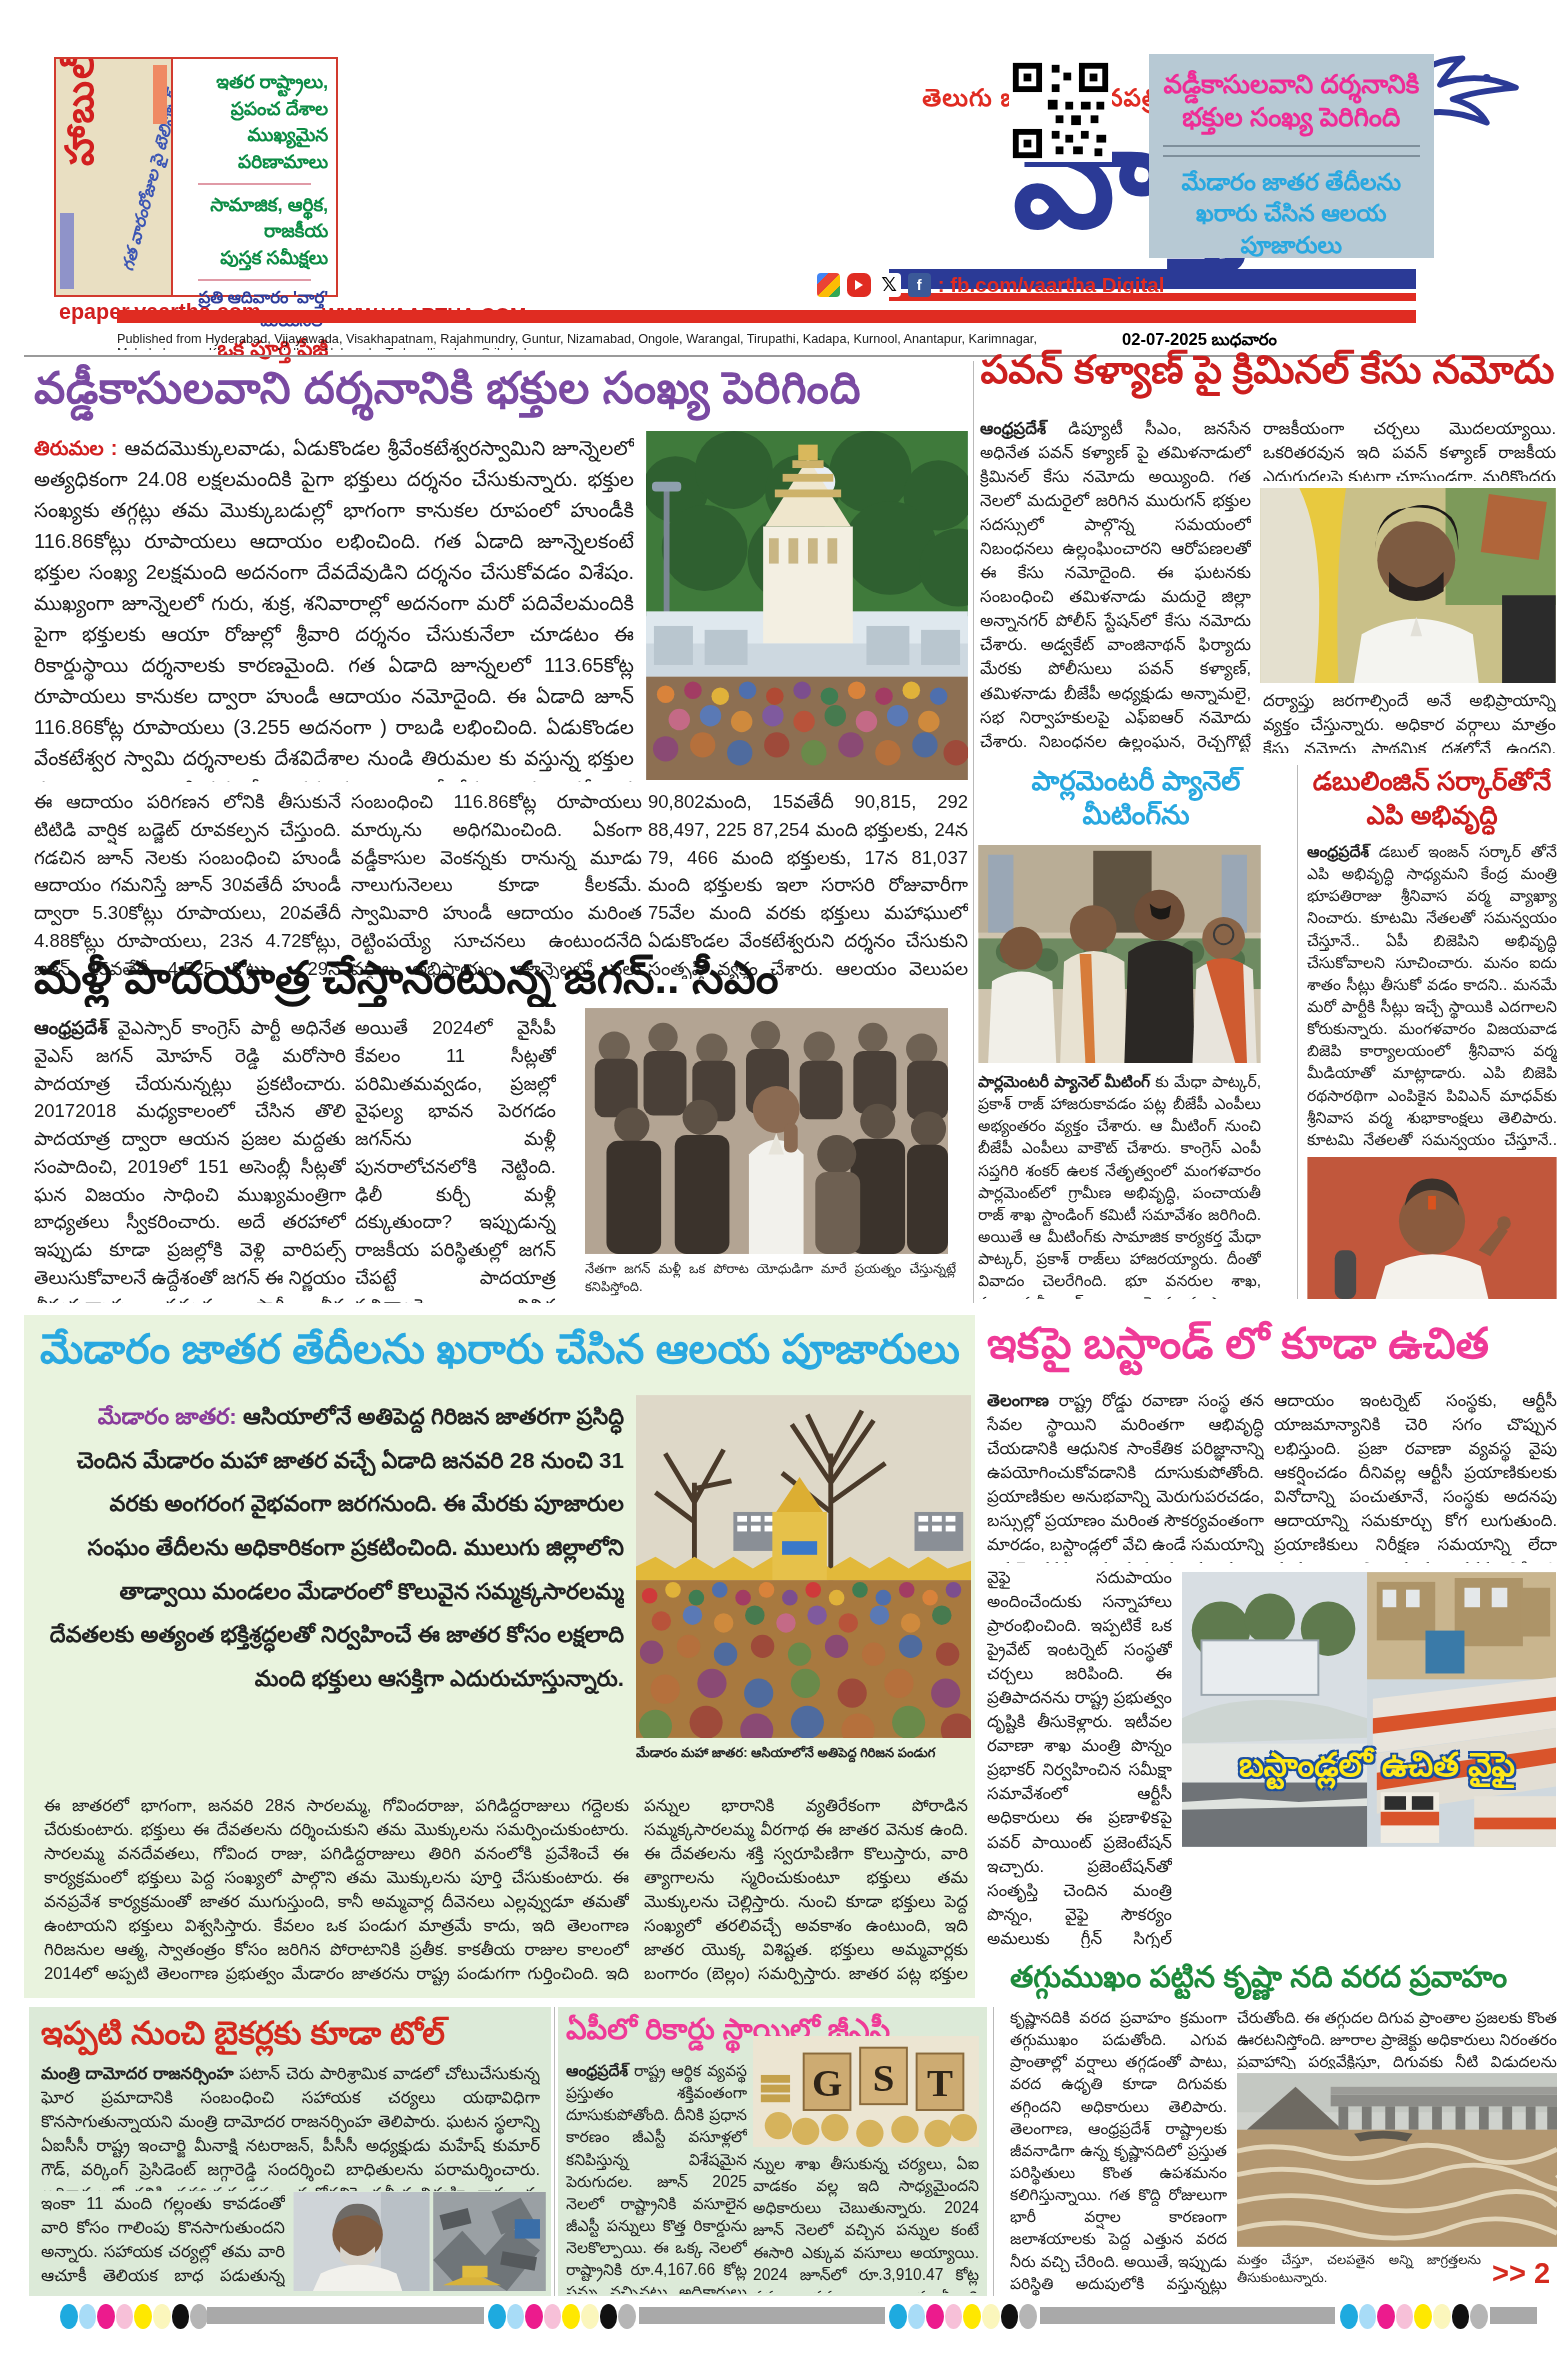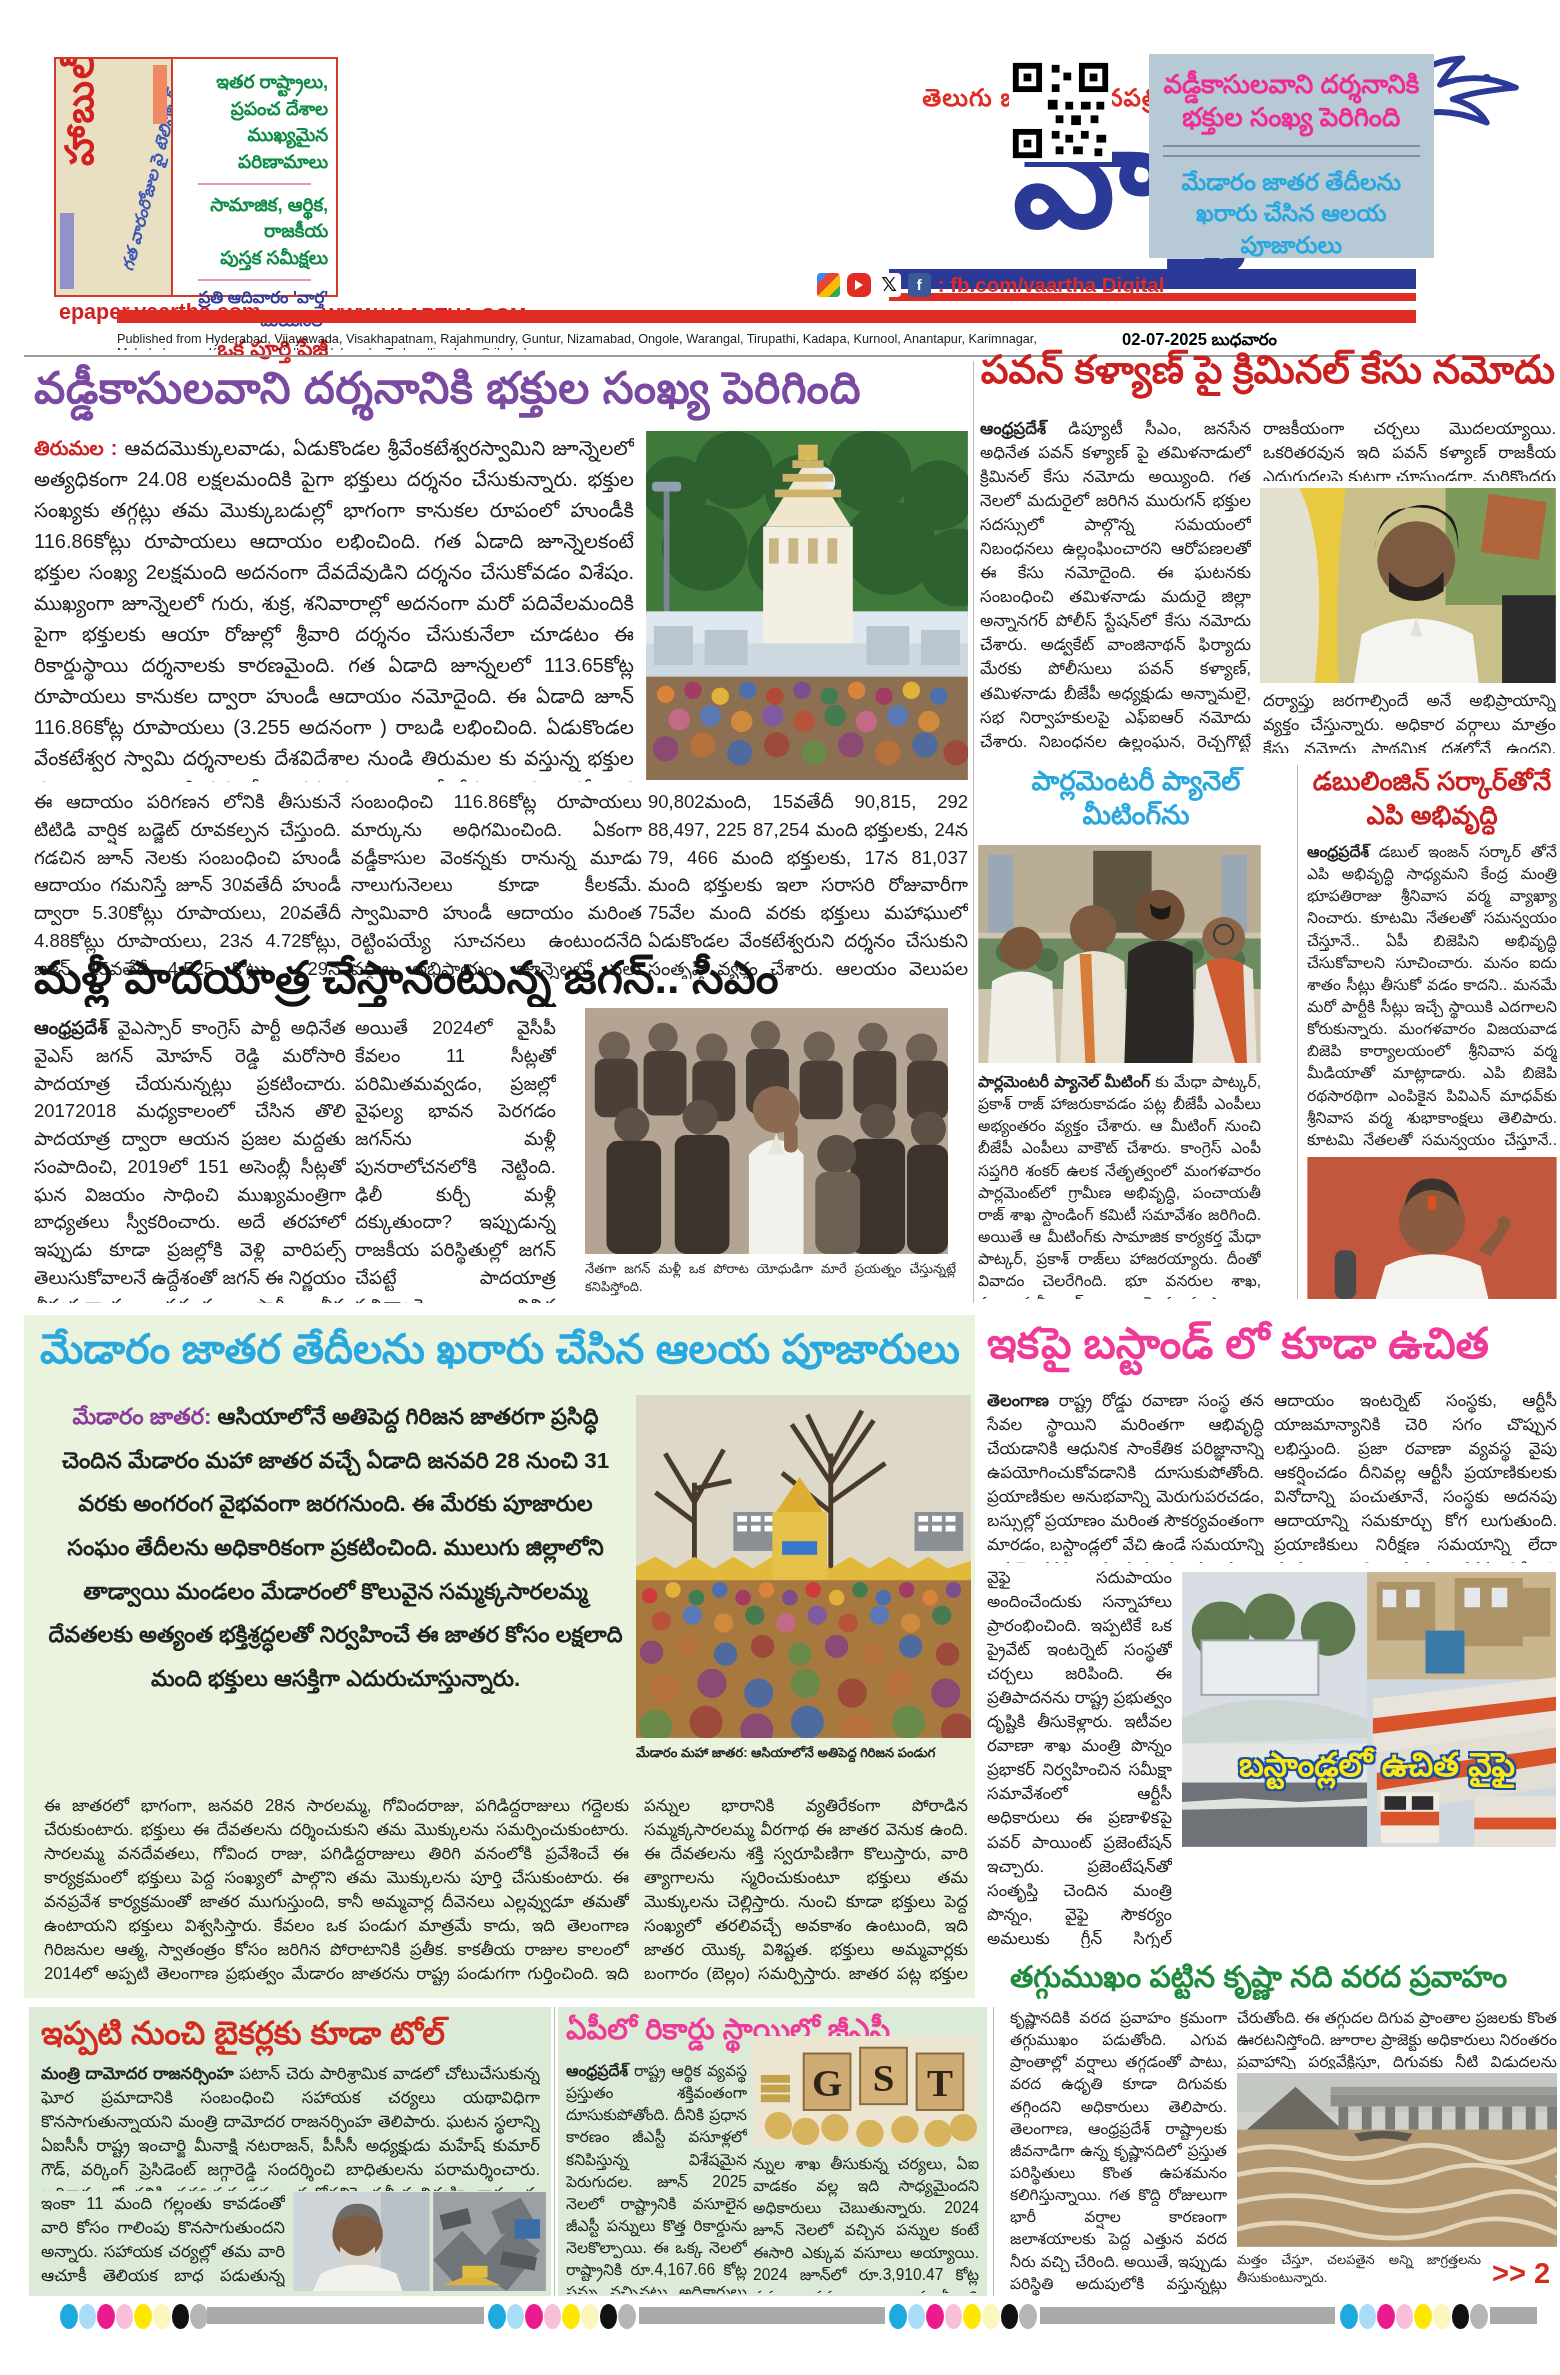--- a/index.html
+++ b/index.html
@@ -39,21 +39,21 @@
   .ic-yt{background:#e02c22;border-radius:6.8px;}
   .ic-yt::after{content:"";display:block;width:0;height:0;border-left:8.8px solid #fff;border-top:5.9px solid transparent;border-bottom:5.9px solid transparent;}
   .ic-x{background:#fff;color:#000;font-size:19.5px;}
   .ic-fb{background:#3b5998;border-radius:3.9px;}
   .social-text{color:#e02c22;font-weight:bold;font-size:20.5px;}
   .published{font-size:12.7px;color:#222;}
   .date-line{font-size:16.6px;font-weight:bold;color:#000000;}
   
   .h-lead{color:#7a4aa2;font-weight:bold;font-size:44px;letter-spacing:0.5px;}
   .h-black{color:#141414;font-weight:bold;font-size:45px;}
-  .h-red{color:#cc1f1f;font-weight:bold;font-size:39px;text-align:right;}
+  .h-red{color:#cc1f1f;font-weight:bold;font-size:39px;text-align:center;}
   .h-blue-sm{color:#29a8e0;font-weight:bold;font-size:27px;text-align:center;line-height:1.25;}
   .h-red-sm{color:#cc1f1f;font-weight:bold;font-size:26px;text-align:center;line-height:1.3;}
   .h-jatara{color:#29a8e0;font-weight:bold;font-size:41px;text-align:center;}
   .h-pink{color:#ef3a97;font-weight:bold;font-size:43px;}
   .h-pink-sm{color:#ef3a97;font-weight:bold;font-size:29px;}
   .h-green{color:#1e8a3c;font-weight:bold;font-size:30px;}
   .h-red-md{color:#d42a1e;font-weight:bold;font-size:32px;}
   
   .body-lg{font-size:20px;line-height:1.55;}
   .body-md{font-size:18.5px;line-height:1.5;}
@@ -404,21 +404,21 @@
       <rect x="124" y="40" width="8" height="14" fill="#d9531e"></rect>
       <path d="M70 146 L80 112 Q128 88 178 112 L186 146 Z" fill="#f4f2ec"></path>
       <path d="M176 96 L198 70 L206 76 L188 102 Z" fill="#8a5b3e"></path>
       <circle cx="202" cy="68" r="7" fill="#8a5b3e"></circle>
       <rect x="28" y="96" width="22" height="50" rx="8" fill="#4a4a4a"></rect>
     </svg>
   </div>
 
   <div class="abs panel-green" style="left:24.4px;top:1315px;width:951px;height:683px;"></div>
   <div class="abs h-jatara ov" style="left:39px;top:1326px;width:922px;height:55px;">మేడారం జాతర తేదీలను ఖరారు చేసిన ఆలయ పూజారులు</div>
-  <div class="abs jatara-lead just ov" style="left:47px;top:1395px;width:577px;height:390px;">
+  <div class="abs jatara-lead just ov" style="left:47px;top:1395px;width:577px;height:390px;text-align:right;">
     <span class="dl-purple">మేడారం జాతర:</span>
     <span>ఆసియాలోనే అతిపెద్ద గిరిజన జాతరగా ప్రసిద్ధి చెందిన మేడారం మహా జాతర  వచ్చే ఏడాది జనవరి 28 నుంచి 31 వరకు అంగరంగ వైభవంగా జరగనుంది. ఈ మేరకు పూజారుల సంఘం తేదీలను అధికారికంగా ప్రకటించింది. ములుగు జిల్లాలోని తాడ్వాయి మండలం మేడారంలో కొలువైన సమ్మక్కసారలమ్మ దేవతలకు అత్యంత భక్తిశ్రద్ధలతో నిర్వహించే ఈ జాతర కోసం లక్షలాది మంది భక్తులు ఆసక్తిగా ఎదురుచూస్తున్నారు.</span>
   </div>
 
   <div class="photo" style="left:636px;top:1395px;width:335px;height:343px;">
     <svg width="335" height="343" viewBox="0 0 344 352">
       <rect width="344" height="352" fill="#ded8c8"></rect>
       <g stroke="#4a3a2a" stroke-width="5" fill="none">
         <path d="M60 180 L60 90 M60 110 L30 60 M60 110 L90 56 M60 130 L20 100 M60 96 L98 88"></path>
         <path d="M200 190 L200 60 M200 90 L160 30 M200 90 L244 26 M200 120 L150 80 M200 110 L256 70 M200 70 L176 20 M200 74 L232 16"></path>

